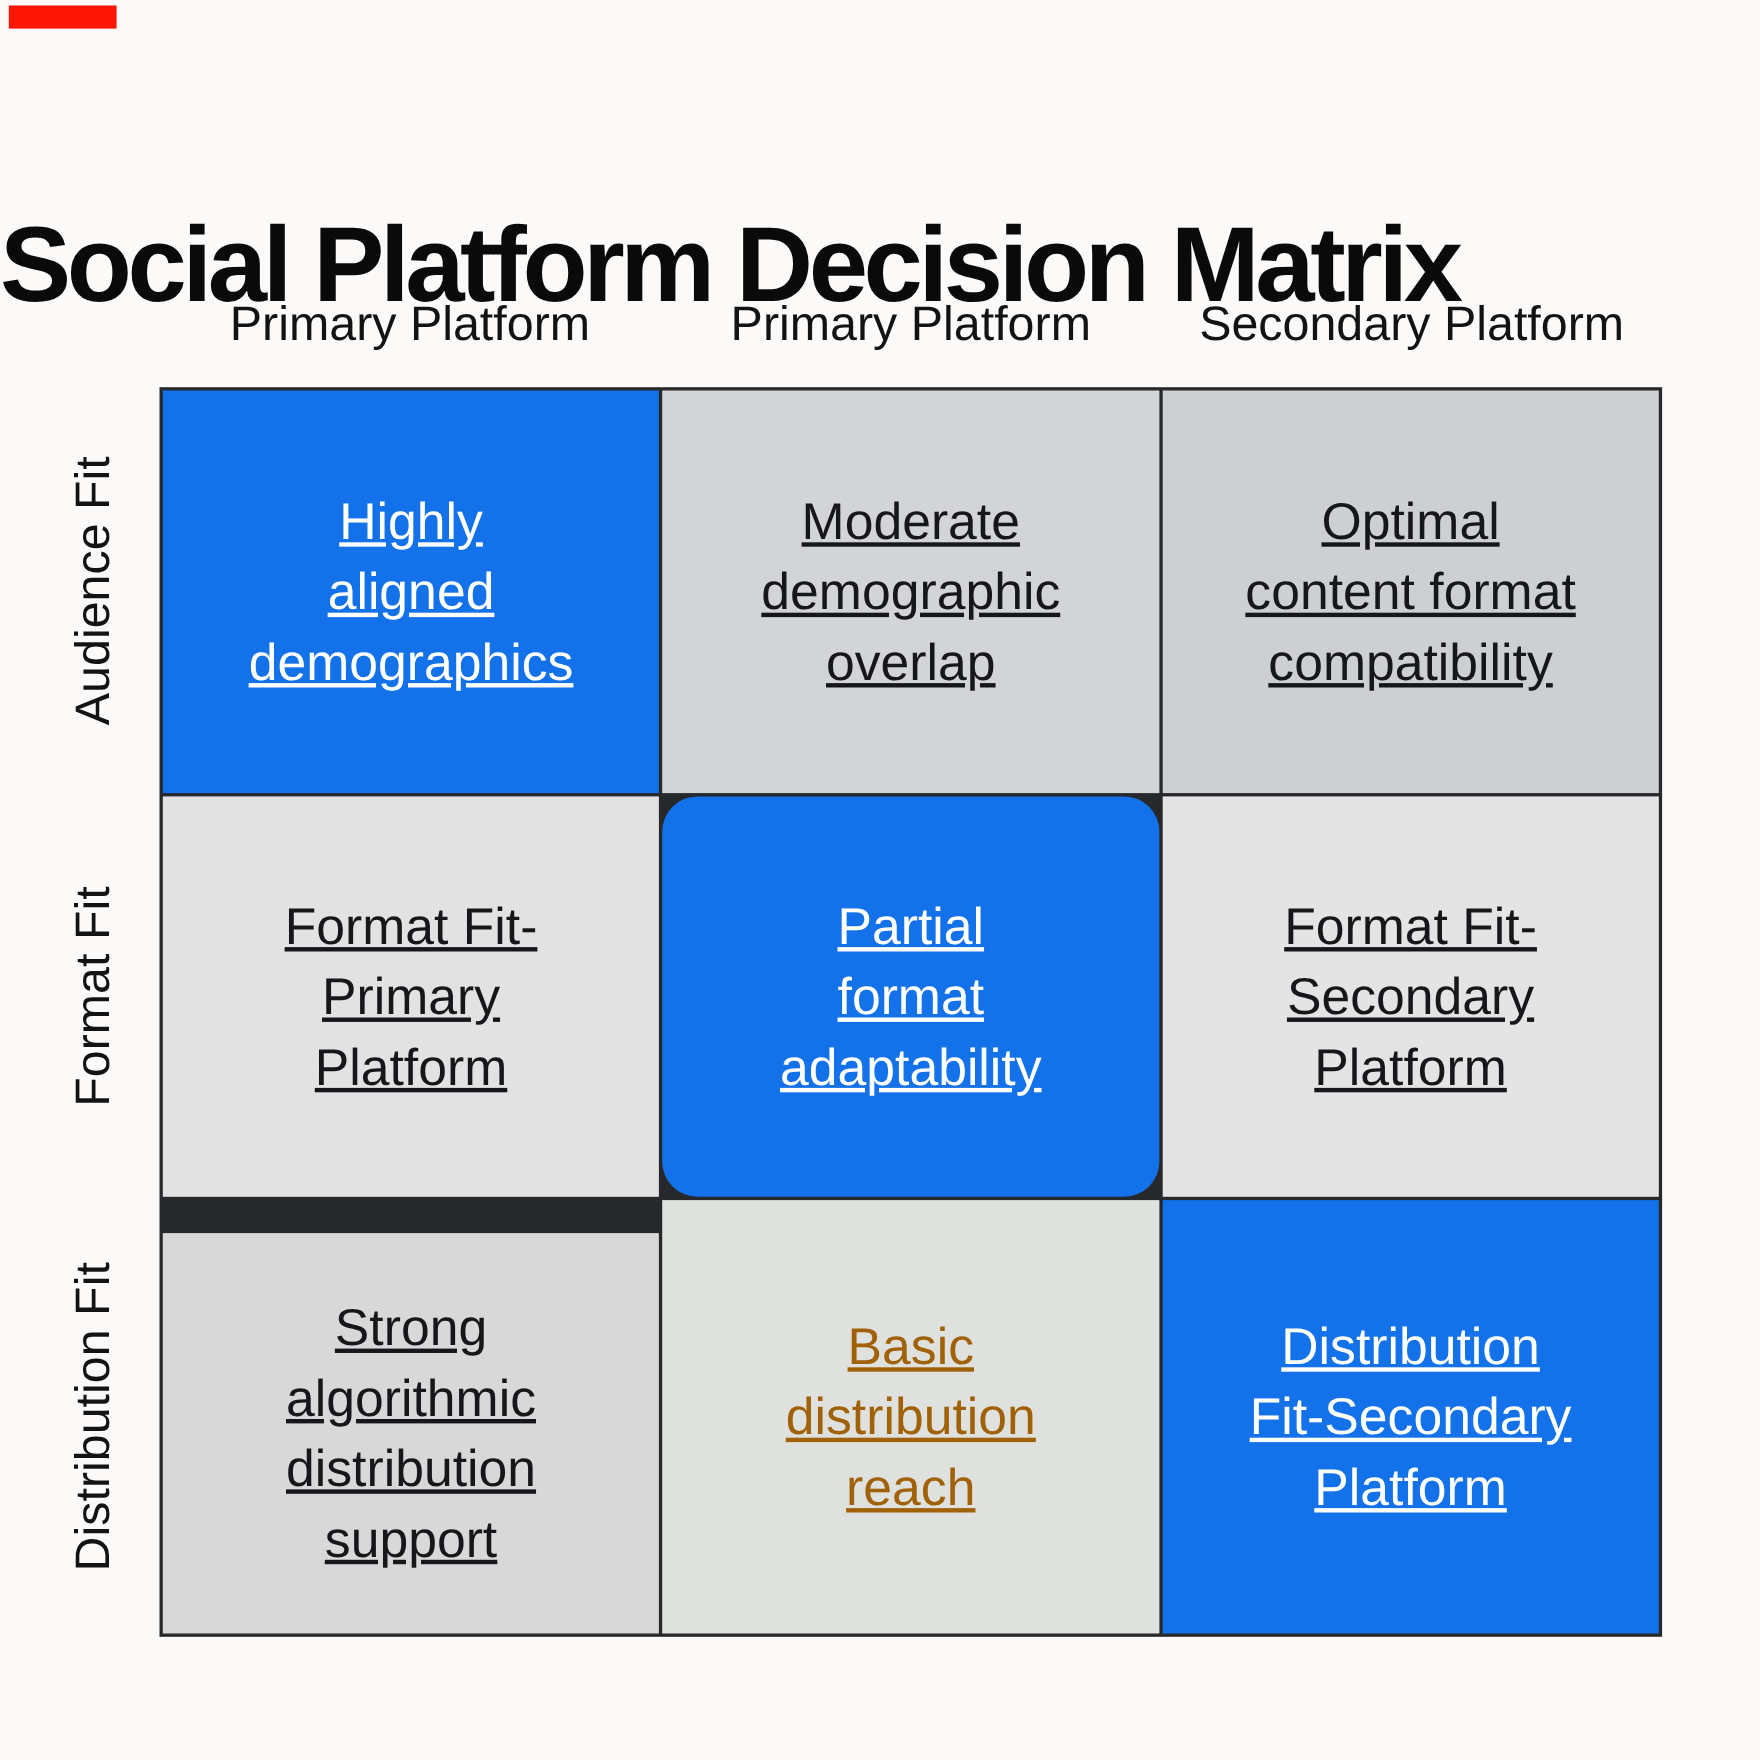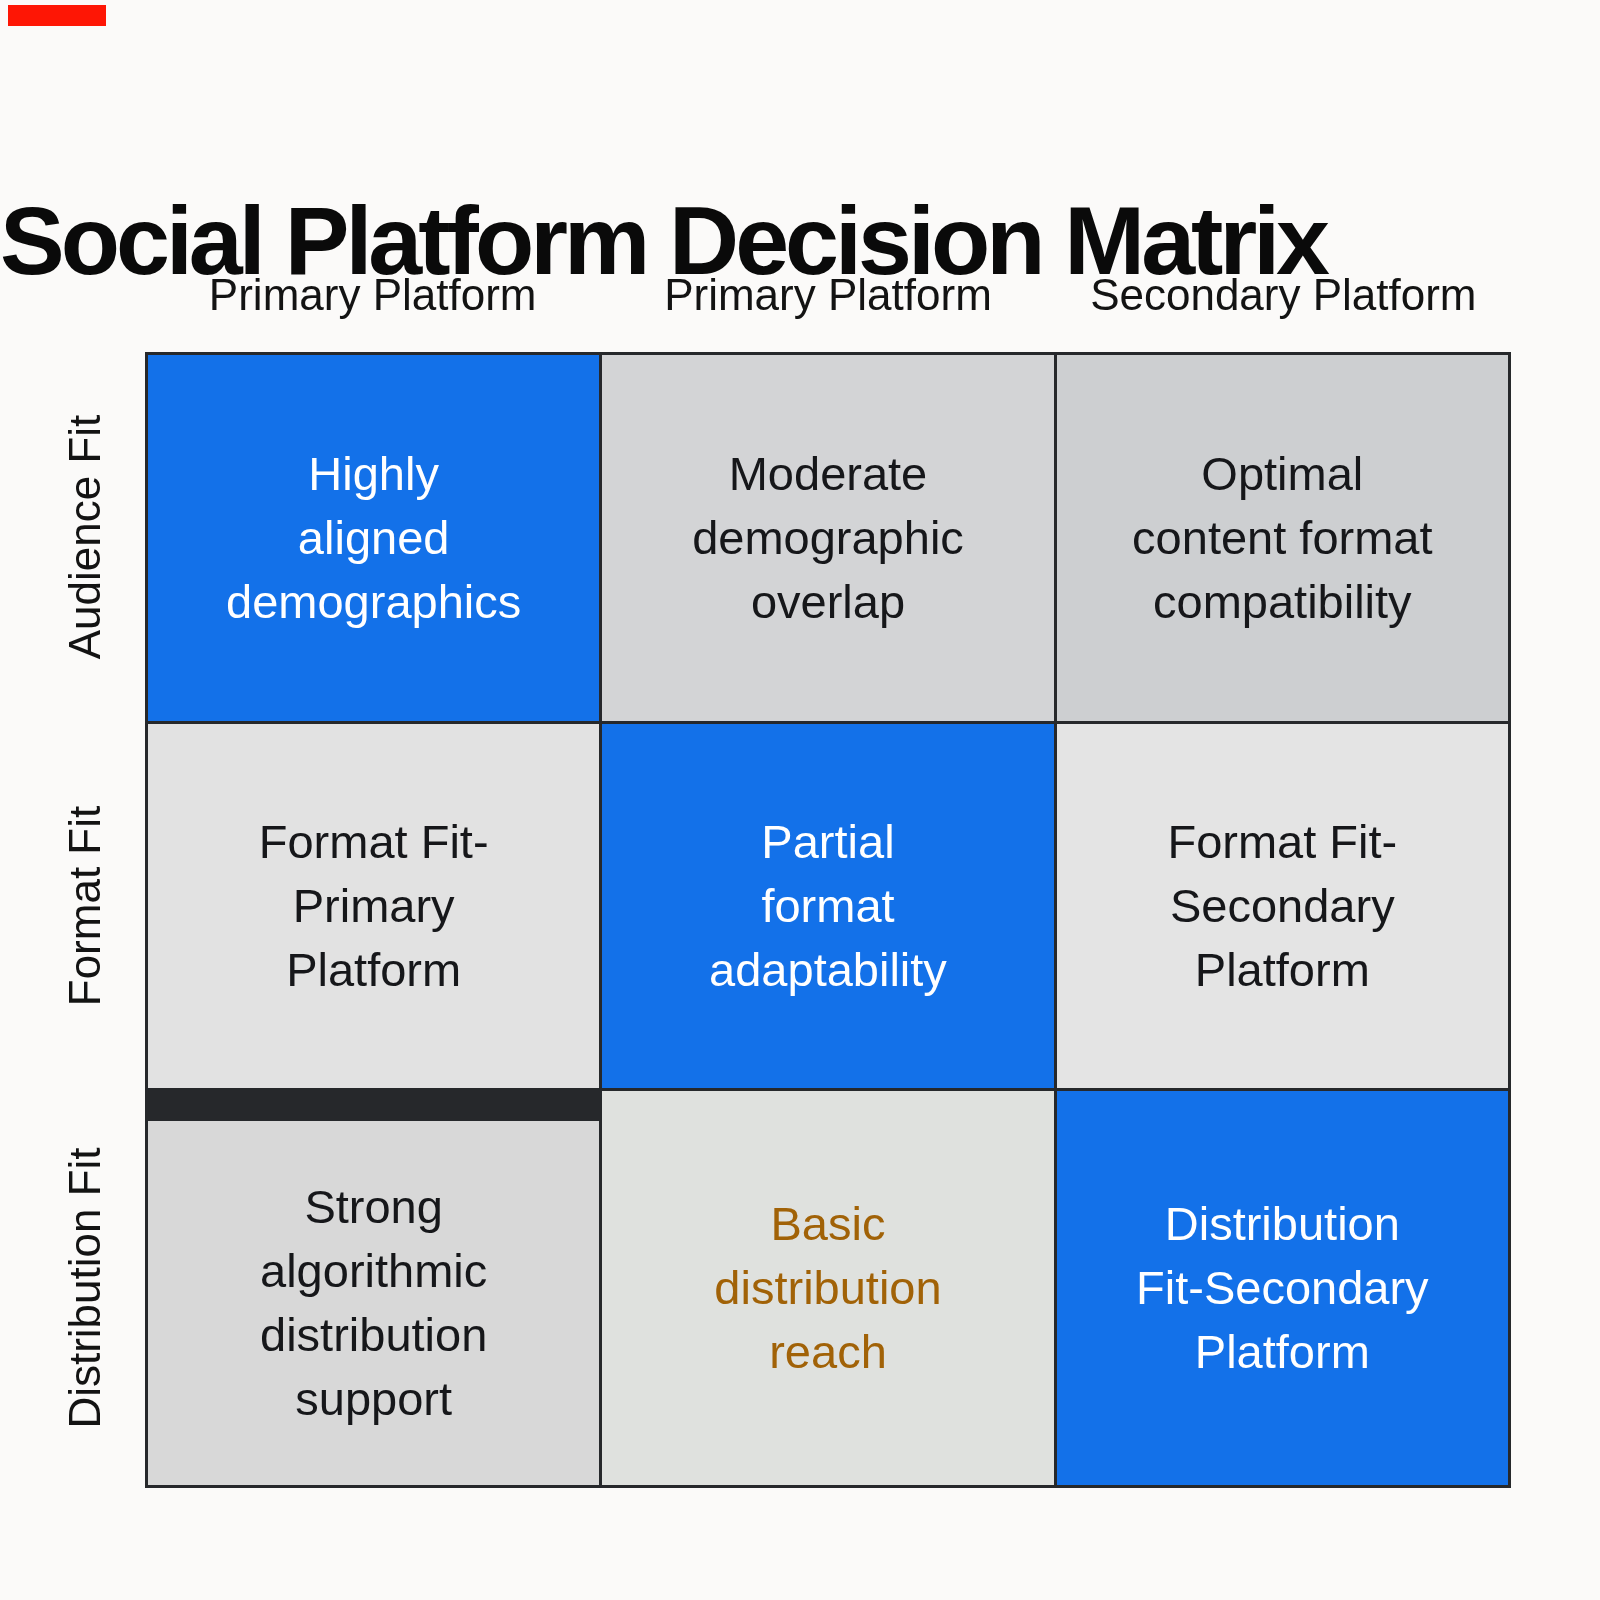--- a/index.html
+++ b/index.html
@@ -69,20 +69,21 @@
   }
   .cell {
     display: flex;
     align-items: center;
     justify-content: center;
     text-align: center;
     font-size: 47px;
     line-height: 1.36;
     white-space: pre-line;
     padding: 0 30px;
+    text-decoration: underline;
   }
 
   .row-label {
     position: absolute;
     left: 85px;
     transform: translate(-50%, -50%) rotate(-90deg);
     white-space: nowrap;
     font-size: 44px;
     color: #131313;
   }
@@ -114,21 +115,21 @@
   <div class="cell" style="background: rgb(211, 212, 214); color: rgb(22, 23, 26);">Moderate
 demographic
 overlap</div>
   <div class="cell" style="background: rgb(205, 207, 209); color: rgb(22, 23, 26);">Optimal
 content format
 compatibility</div>
 
   <div class="cell" style="background: rgb(226, 226, 226); color: rgb(22, 23, 26);">Format Fit-
 Primary
 Platform</div>
-  <div class="cell" style="background: rgb(19, 113, 233); color: rgb(255, 255, 255);">Partial
+  <div class="cell" style="background: rgb(19, 113, 233); color: rgb(255, 255, 255); border-radius: 32px;">Partial
 format
 adaptability</div>
   <div class="cell" style="background: rgb(228, 228, 228); color: rgb(22, 23, 26);">Format Fit-
 Secondary
 Platform</div>
 
   <div class="cell" style="background: rgb(216, 216, 216); color: rgb(22, 23, 26); margin-top: 30px;">Strong
 algorithmic
 distribution
 support</div>

